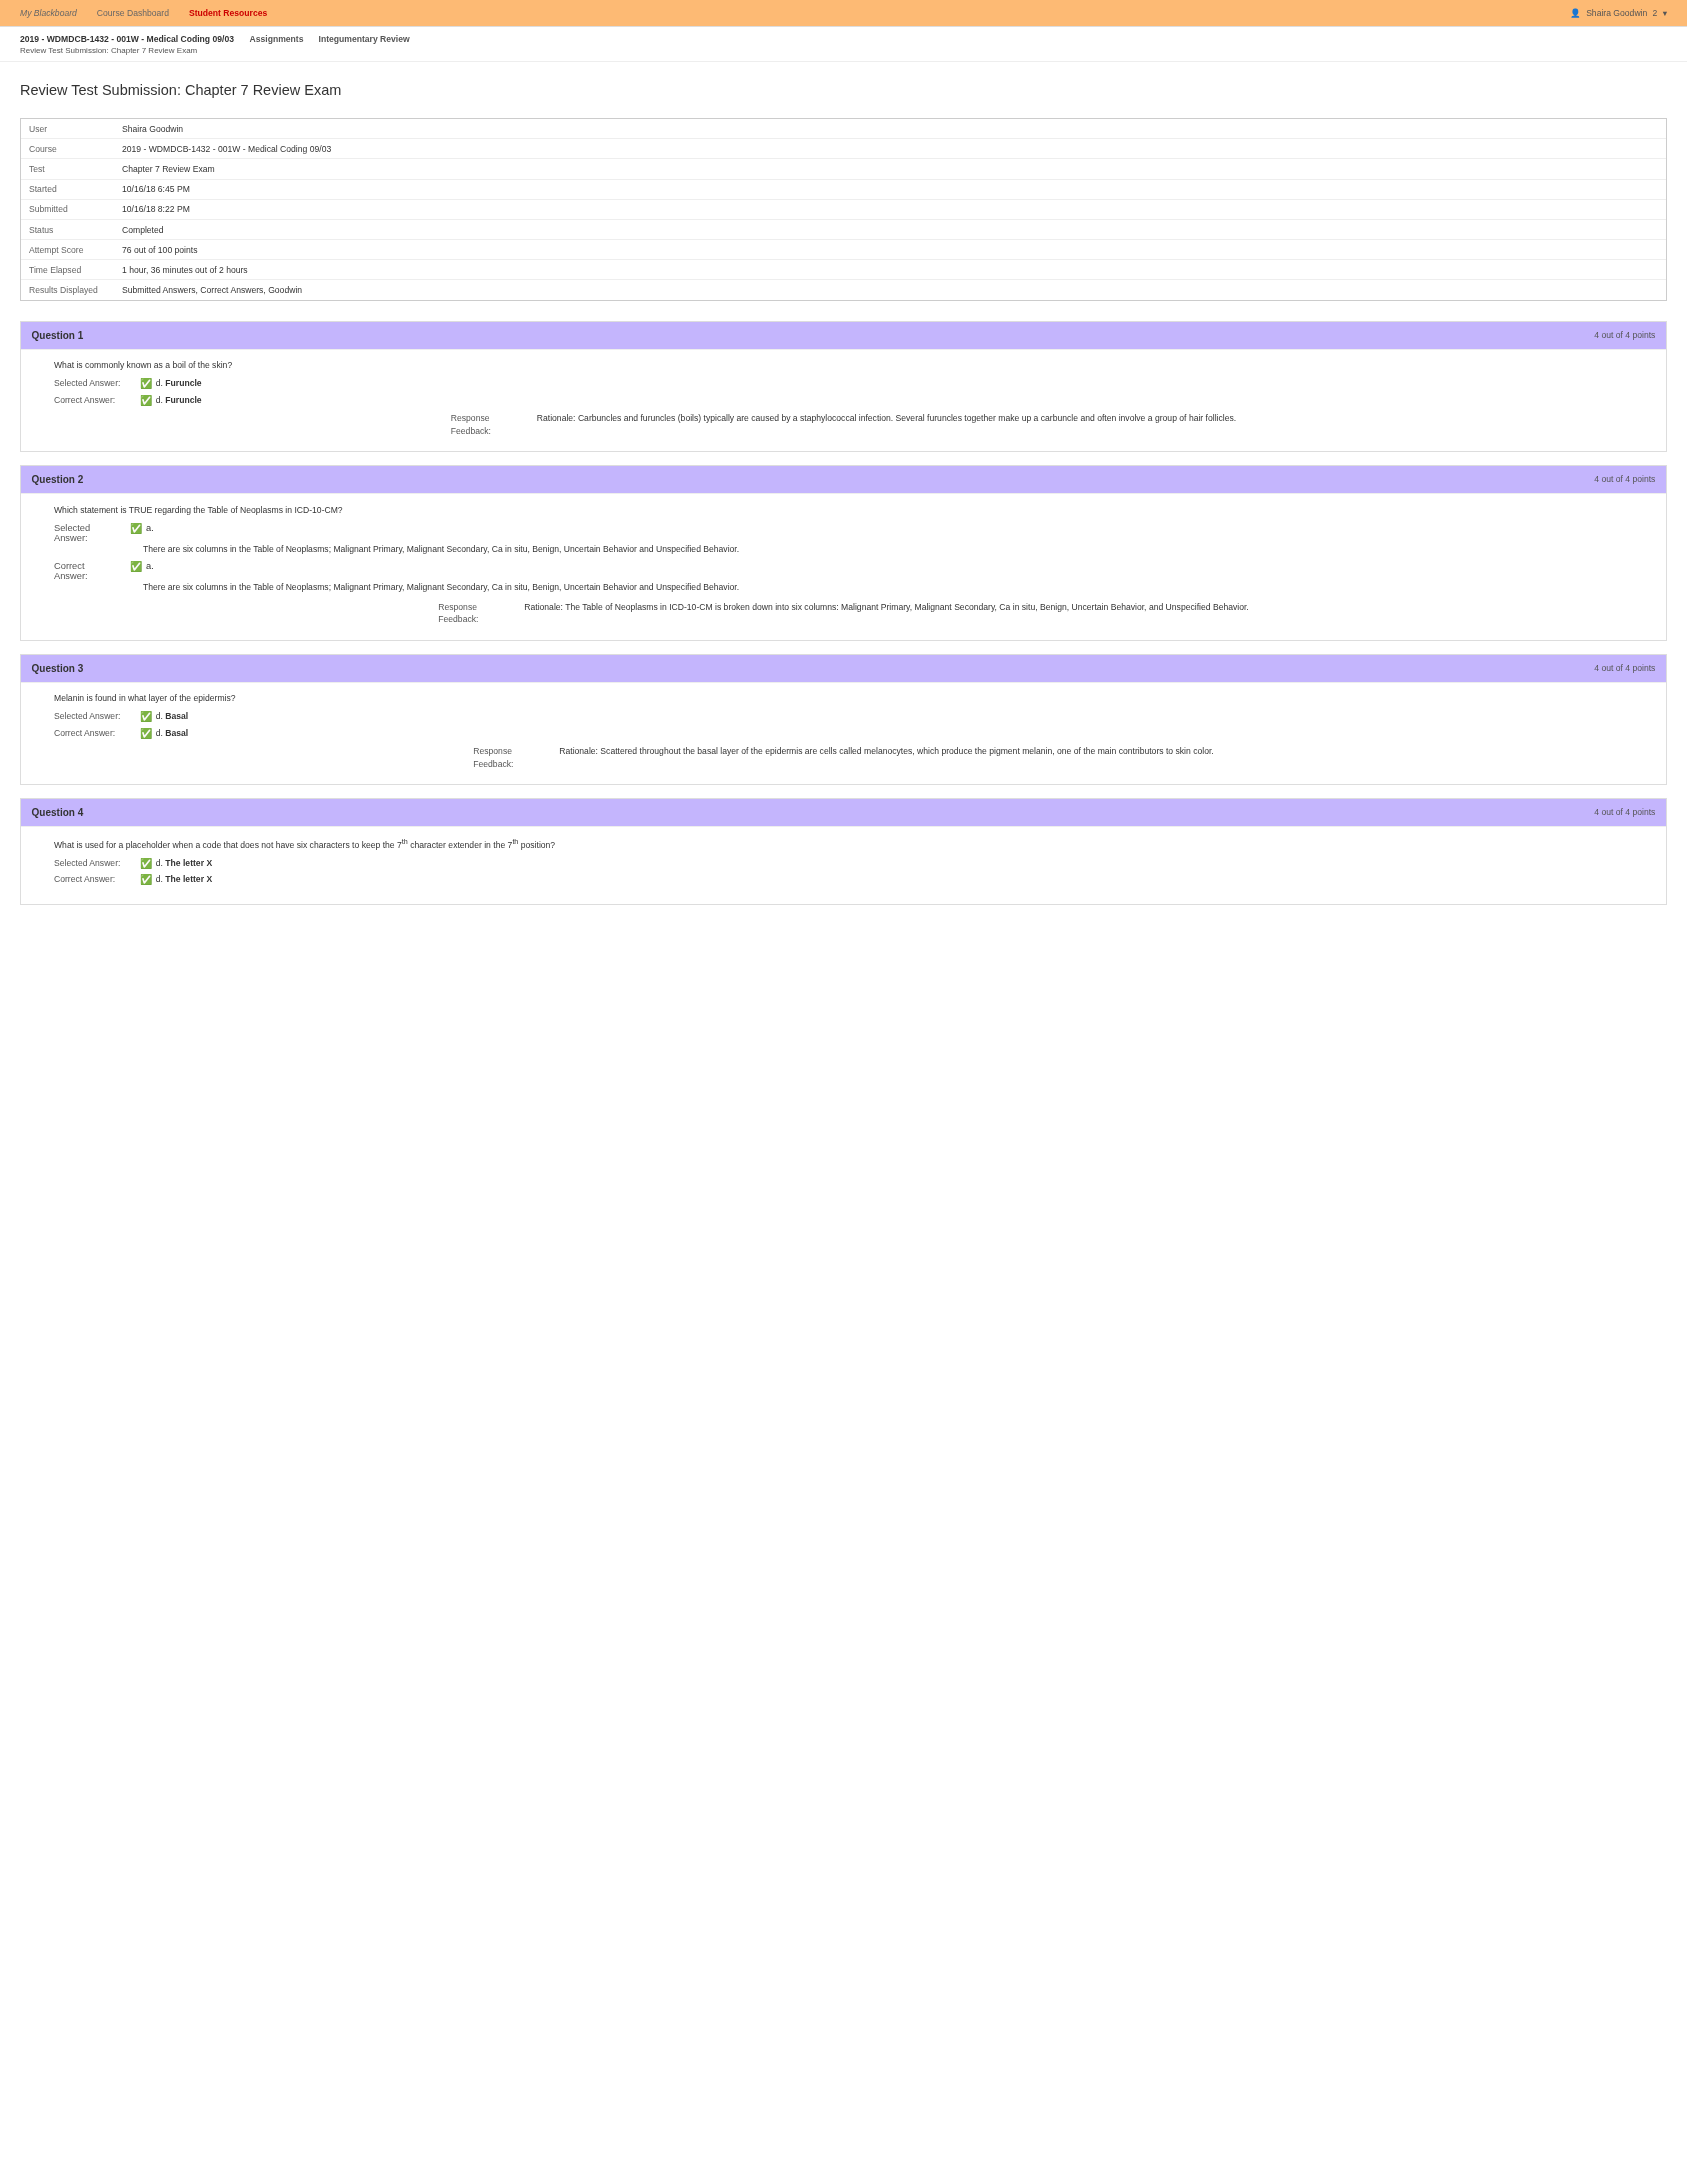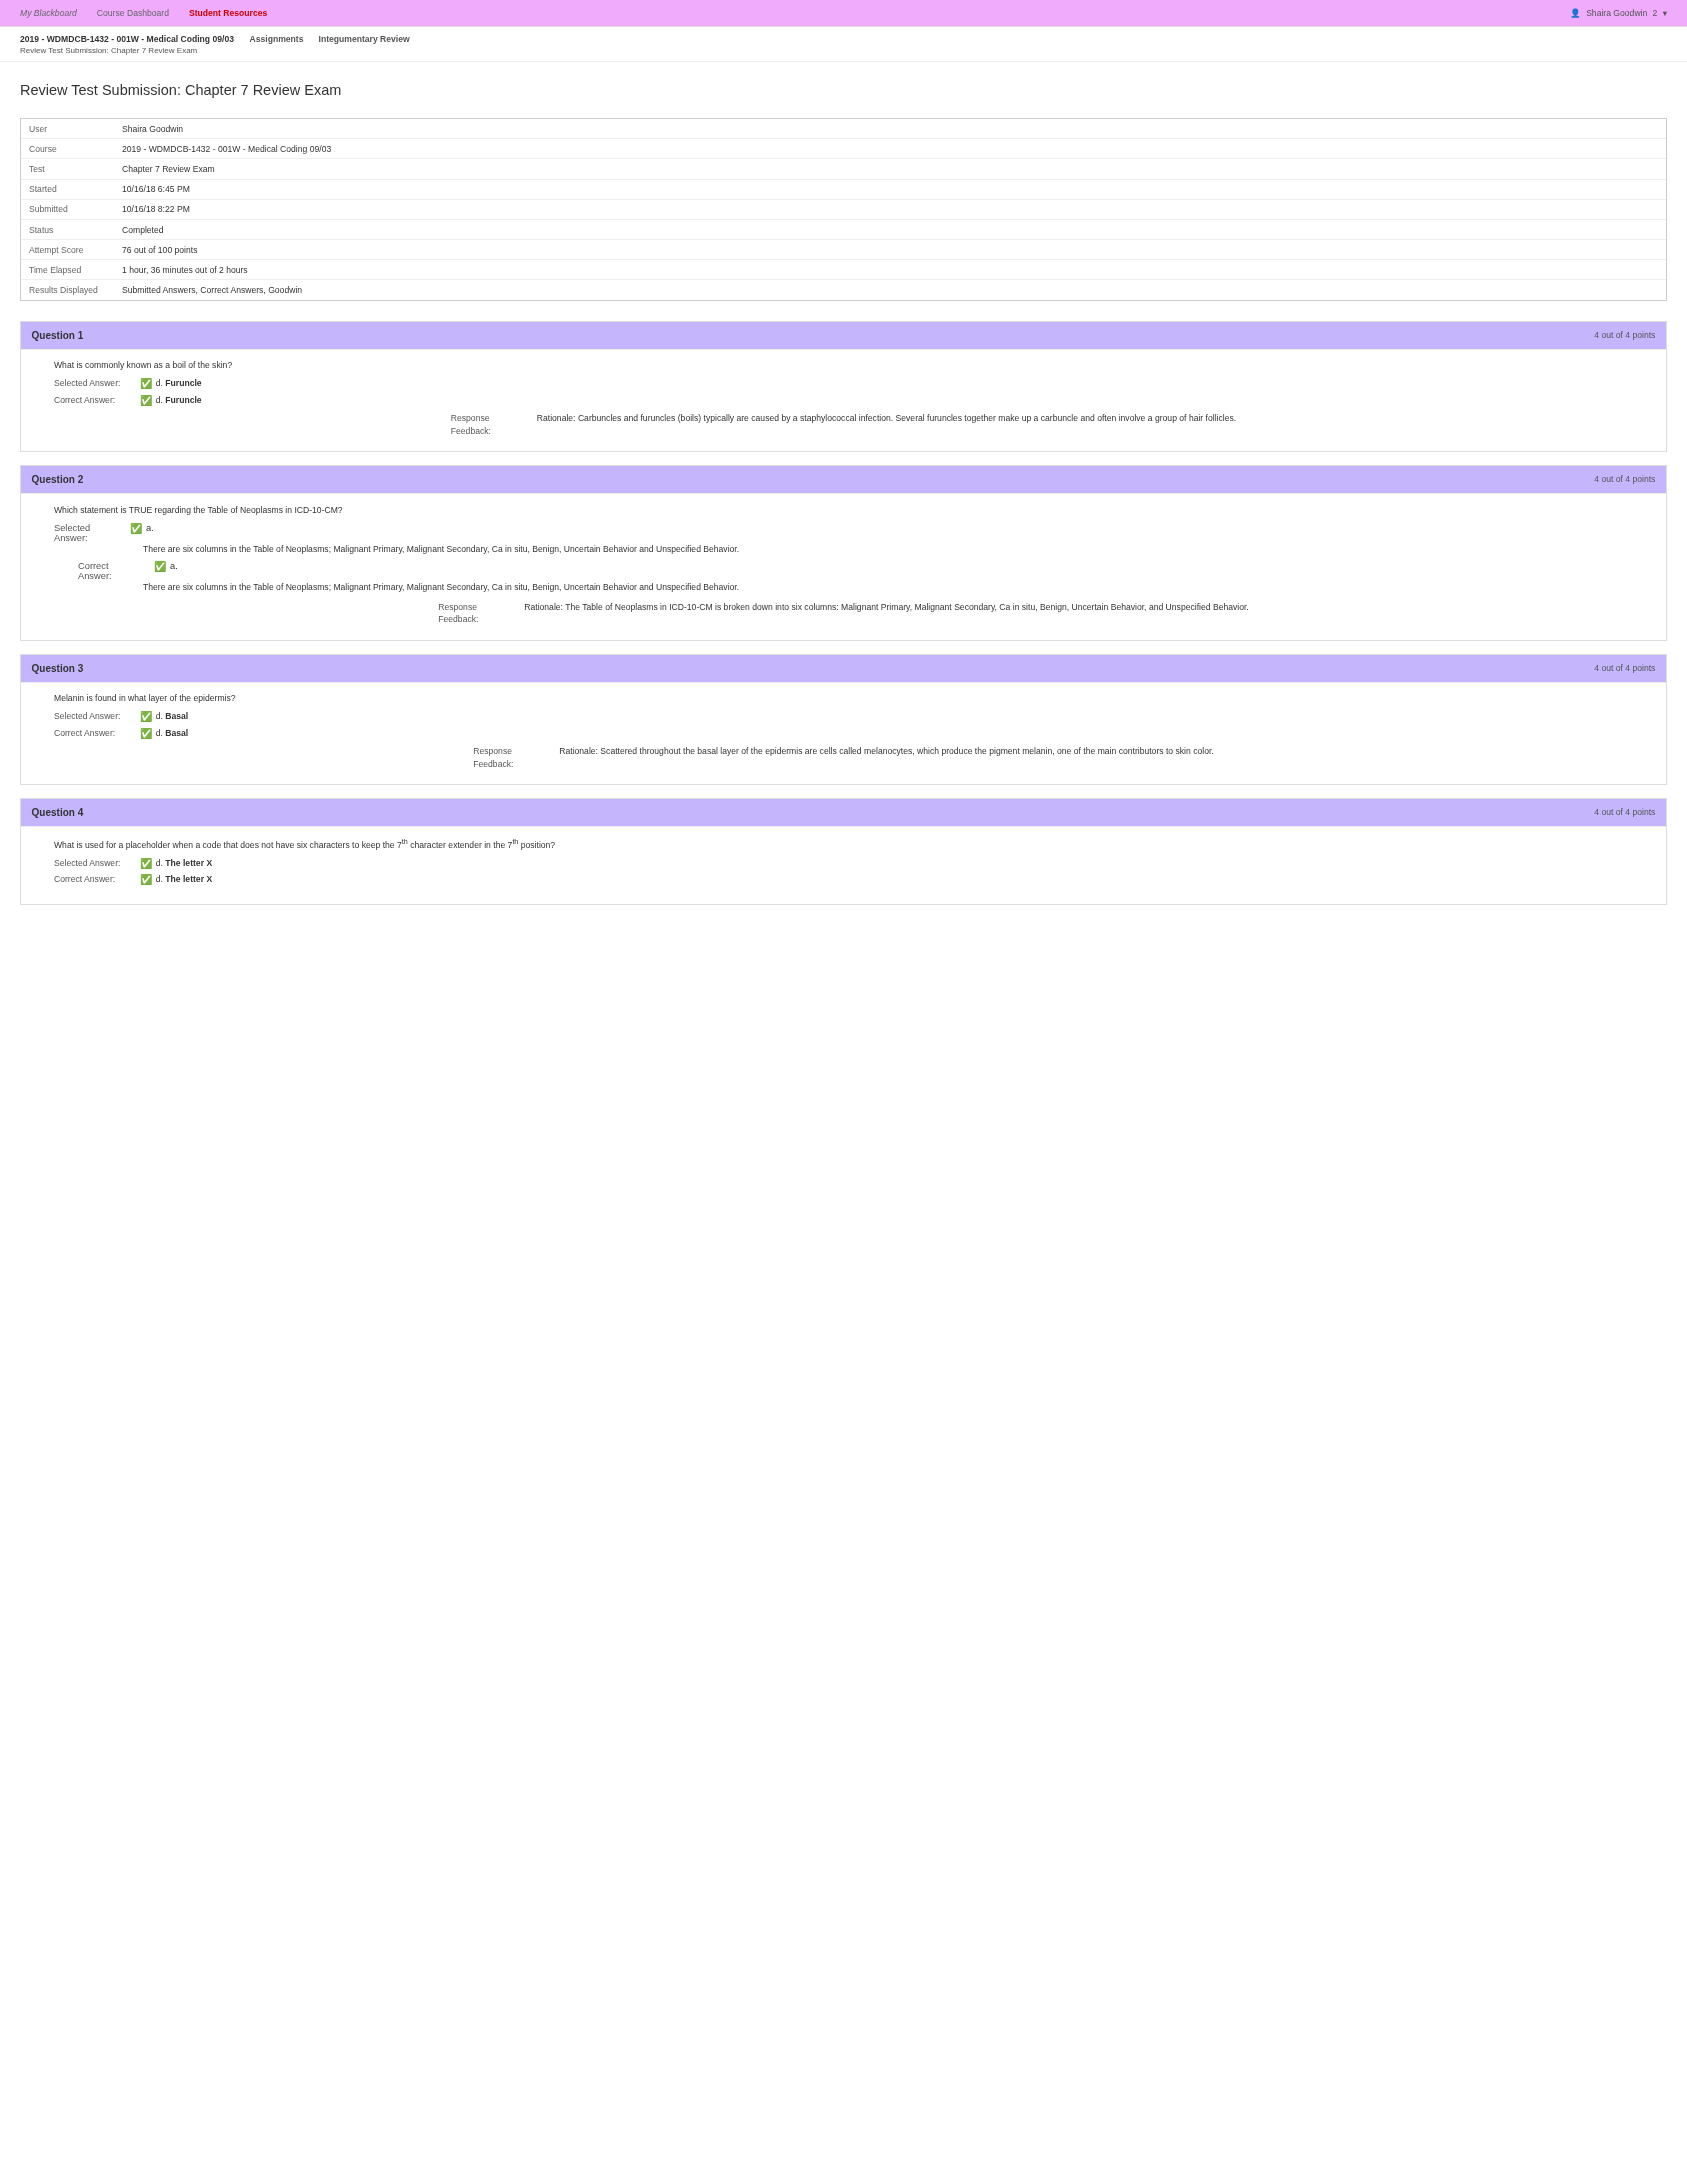--- a/index.html
+++ b/index.html
@@ -4,21 +4,21 @@
   <style>
     * { box-sizing: border-box; margin: 0; padding: 0; }
     body { font-family: Arial, Helvetica, sans-serif; font-size: 9.3px; color: #333; background: #fff; }
 
     
     .top-nav {
       display: flex;
       align-items: center;
       padding: 8px 20px;
       border-bottom: 0.7px solid #ddd;
-      background: #f0abfc;
+      background: #fdba74;
     }
     .top-nav-left { display: flex; gap: 20px; align-items: center; }
     .nav-link { color: #666; text-decoration: none; font-size: 8.6px; cursor: pointer; }
     .nav-link.active { color: #c00; font-weight: bold; }
     .nav-link.my-bb { color: #666; font-style: italic; }
     .top-nav-right { margin-left: auto; display: flex; align-items: center; gap: 5.3px; color: #555; font-size: 8.6px; }
 
     
     .breadcrumb-bar {
       padding: 6.6px 20px;
@@ -280,21 +280,21 @@
           <div class="answer-block">
       <div class="answer-label-row">
         <span class="answer-label" style="min-width:73px;">Selected<br>Answer:</span>
         <span class="check-icon">✅</span>
         <span class="answer-text">a.</span>
       </div>
       <div class="answer-detail">There are six columns in the Table of Neoplasms; Malignant Primary, Malignant Secondary, Ca in situ, Benign, Uncertain Behavior and Unspecified Behavior.</div>
     </div>
           <div class="answer-block">
       <div class="answer-label-row">
-        <span class="answer-label" style="min-width:73px;margin-left:24px;">Correct<br>Answer:</span>
+        <span class="answer-label" style="min-width:73px;">Correct<br>Answer:</span>
         <span class="check-icon">✅</span>
         <span class="answer-text">a.</span>
       </div>
       <div class="answer-detail">There are six columns in the Table of Neoplasms; Malignant Primary, Malignant Secondary, Ca in situ, Benign, Uncertain Behavior and Unspecified Behavior.</div>
     </div>
           <div class="feedback-row">
       <span class="feedback-label">Response<br>Feedback:</span>
       <span class="feedback-text">Rationale:  The Table of Neoplasms in ICD-10-CM is broken down into six columns: Malignant Primary, Malignant Secondary, Ca in situ, Benign, Uncertain Behavior, and Unspecified Behavior.</span>
     </div>
         </div>

